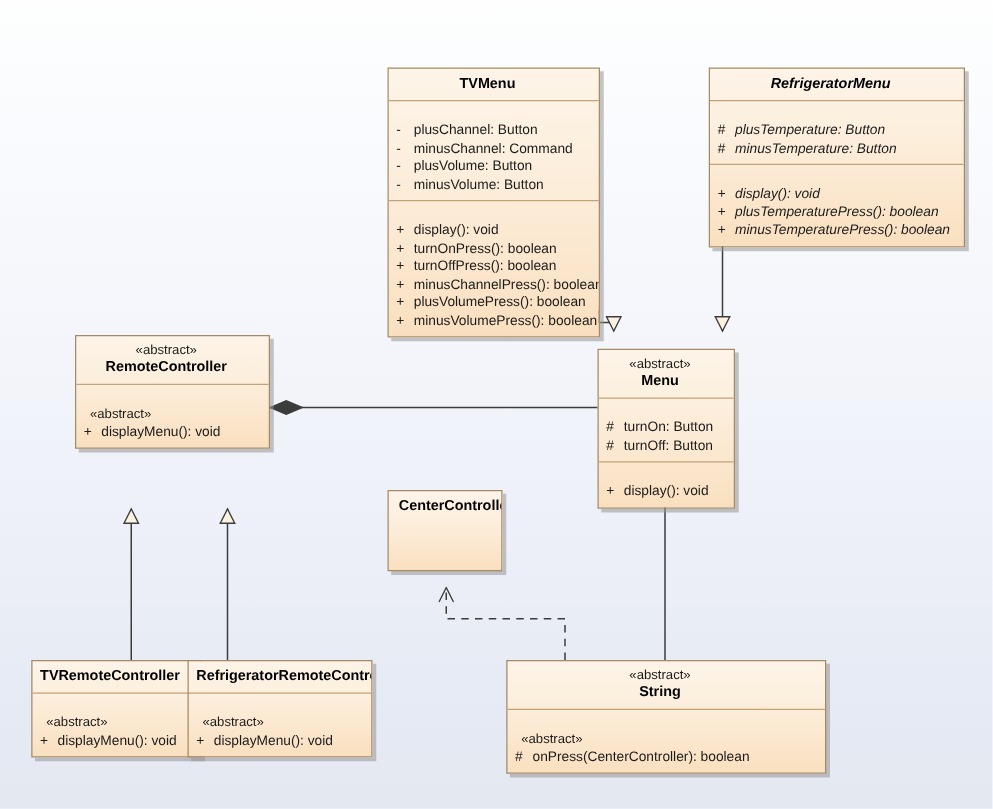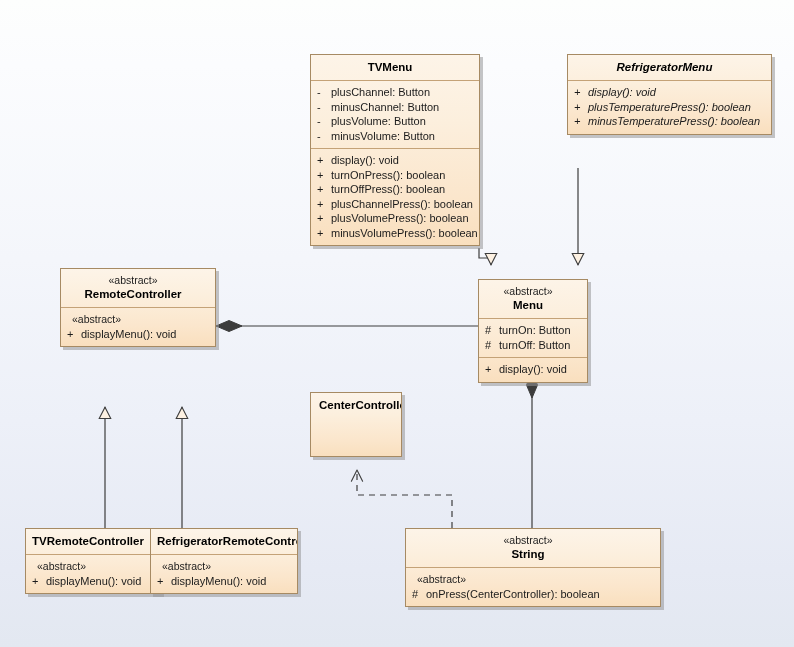--- a/index.html
+++ b/index.html
@@ -33,21 +33,21 @@
     box-sizing: border-box;
     border: 1px solid #a68a63;
     background: linear-gradient(to bottom, #fdf4e8 0%, #fcefdd 35%, #fbe6cc 75%, #f9dfbe 100%);
     box-shadow: 3px 3px 0 0 rgba(150,150,152,0.55);
     font-size: 11px;
     color: #1b1b1b;
     overflow: hidden;
   }
   .compartment {
     box-sizing: border-box;
-    padding: 4px 6px 5px 6px;
+    padding: 16px 6px 5px 6px;
   }
   .compartment + .compartment {
     border-top: 1px solid #c4a277;
   }
   .compartment.title {
     text-align: center;
     padding: 5px 16px 6px 6px;
   }
   .stereotype {
     display: block;
@@ -134,37 +134,41 @@
       <path d="M452,528 L452,495 L357,495 L357,470" fill="none" stroke="#3c3c3c" stroke-width="1.2" stroke-dasharray="6,5" marker-end="url(#dep-arrow)"></path>
     </g>
   </svg>
 
   <div class="uml-class" style="left:310px; top:54px; width:170px;">
     <div class="compartment title">
       <span class="cls-name">TVMenu</span>
     </div>
     <div class="compartment">
       <span class="member"><span class="vis">-</span><span>plusChannel: Button</span></span>
-      <span class="member"><span class="vis">-</span><span>minusChannel: Button</span></span>
+      <span class="member"><span class="vis">-</span><span>minusChannel: Command</span></span>
       <span class="member"><span class="vis">-</span><span>plusVolume: Button</span></span>
       <span class="member"><span class="vis">-</span><span>minusVolume: Button</span></span>
     </div>
     <div class="compartment">
       <span class="member"><span class="vis">+</span><span>display(): void</span></span>
       <span class="member"><span class="vis">+</span><span>turnOnPress(): boolean</span></span>
       <span class="member"><span class="vis">+</span><span>turnOffPress(): boolean</span></span>
-      <span class="member"><span class="vis">+</span><span>plusChannelPress(): boolean</span></span>
+      <span class="member"><span class="vis">+</span><span>minusChannelPress(): boolean</span></span>
       <span class="member"><span class="vis">+</span><span>plusVolumePress(): boolean</span></span>
       <span class="member"><span class="vis">+</span><span>minusVolumePress(): boolean</span></span>
     </div>
   </div>
 
   <div class="uml-class" style="left:567px; top:54px; width:205px;font-style:italic;">
     <div class="compartment title">
       <span class="cls-name">RefrigeratorMenu</span>
+    </div>
+    <div class="compartment">
+      <span class="member"><span class="vis">#</span><span>plusTemperature: Button</span></span>
+      <span class="member"><span class="vis">#</span><span>minusTemperature: Button</span></span>
     </div>
     <div class="compartment">
       <span class="member"><span class="vis">+</span><span>display(): void</span></span>
       <span class="member"><span class="vis">+</span><span>plusTemperaturePress(): boolean</span></span>
       <span class="member"><span class="vis">+</span><span>minusTemperaturePress(): boolean</span></span>
     </div>
   </div>
 
   <div class="uml-class" style="left:60px; top:268px; width:156px;">
     <div class="compartment title">

